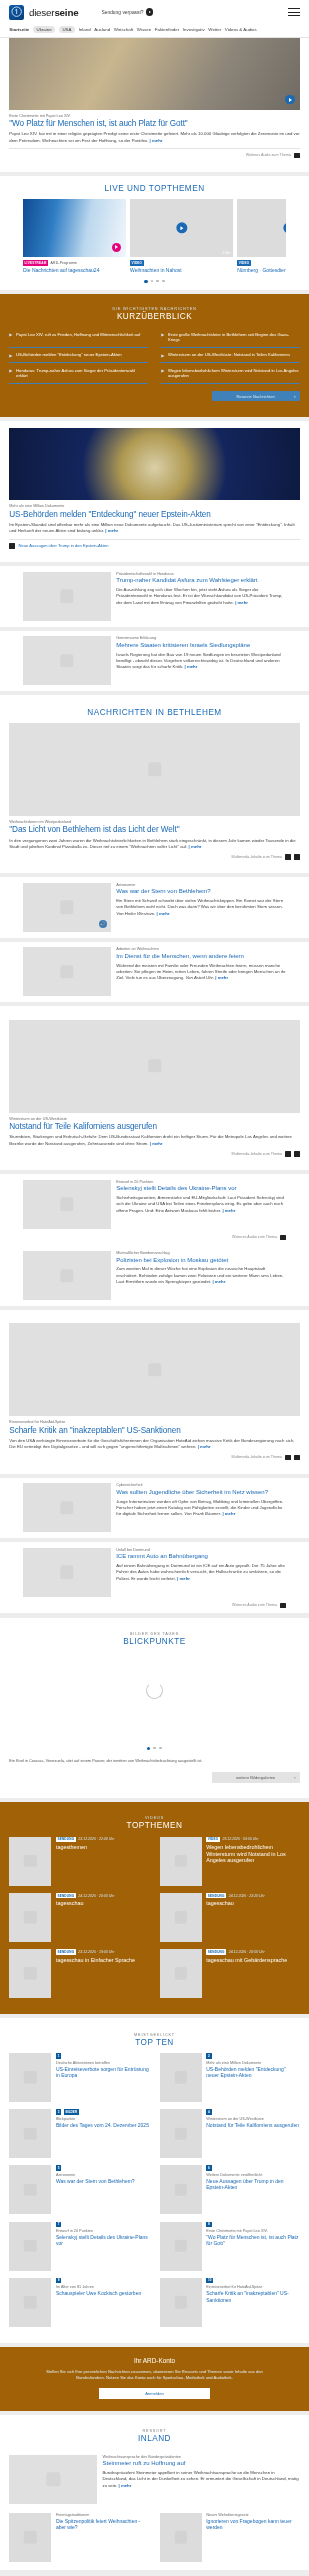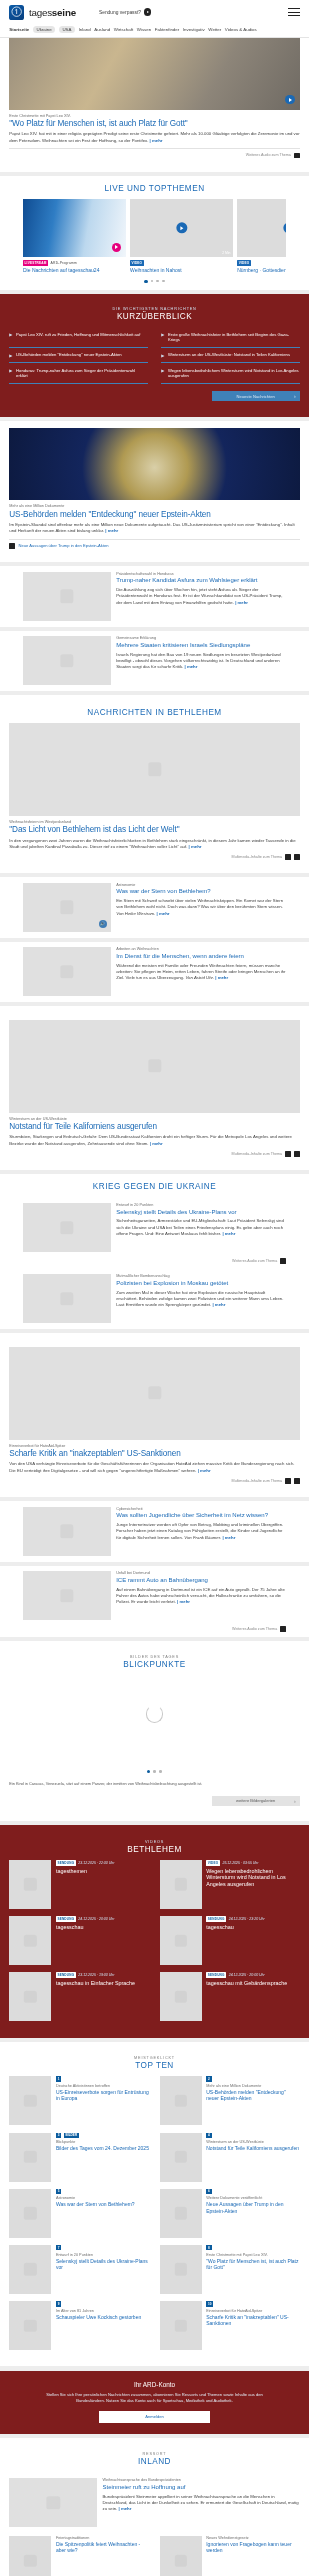--- a/index.html
+++ b/index.html
@@ -27,21 +27,21 @@
   .burger span { display:block; height:1px; background:#222; margin:2.1px 0; }
 
   .navbar { background:#fff; padding:1.5px 9.3px 4.1px; display:flex; align-items:center; gap:3.6px; white-space:nowrap; overflow:hidden; border-bottom:0.5px solid #e4e4e4;}
   .navbar a { font-size:4.4px; color:#3c3c3c; text-decoration:none; }
   .navbar a.active { font-weight:700; }
   .navbar a.pill { background:#e6e6e6; border-radius:4.6px; padding:1px 3.6px; }
 
   
   .block { background:#fff; margin-bottom:4.1px; padding:0 23px; }
   .block.pad { padding:7.2px 9.3px 8.2px; }
-  .block.blue { background:#7f1d1d; color:#fff; }
+  .block.blue { background:#a16207; color:#fff; }
   .imgph { background:#e0e0e0; position:relative; }
   .imgph.hero { height:72px; }
   .imgph:after{
     content:""; position:absolute; left:50%; top:50%; width:13.4px;height:13.4px;
     transform:translate(-50%,-50%); border-radius:2.6px;
     background:#d5d5d5;
   }
   .imgph.nologo:after{display:none;}
   .kicker { font-size:3.8px; color:#6e6e6e; margin:4.1px 0 1.5px; }
   h2.headline { font-size:8.2px; line-height:1.18; color:#1a69b5; font-weight:400; letter-spacing:-0.1px;}
@@ -124,21 +124,21 @@
 <div class="page">
 
   <div class="topbar">
     <div class="logo-mark">
       <svg viewBox="0 0 24 24" aria-hidden="true">
           <circle cx="12" cy="12" r="10" fill="none" stroke="#fff" stroke-width="1.6"></circle>
           <path d="M12 7v10M12 7l-3 2" stroke="#fff" stroke-width="1.6" fill="none"></path>
         </svg>
     </div>
     <div class="logo-word">
-      <span>tages</span><b>seine</b>
+      <span>dieser</span><b>seine</b>
     </div>
     <div class="sendung">
       <span>Sendung verpasst?</span>
       <span class="play-circle"></span>
     </div>
     <div class="burger">
       <span></span>
         <span></span>
         <span></span>
     </div>
@@ -349,21 +349,20 @@
       <span class="more">| mehr</span>
     </p>
     <div class="multimedia" style="padding-top:4.1px;">
       <span>Multimedia-Inhalte zum Thema</span>
       <span class="mm-ico"></span>
       <span class="mm-ico"></span>
     </div>
   </div>
 
   <div class="block">
-    <div class="sect-title" style="padding-top:8.2px;">KRIEG GEGEN DIE UKRAINE</div>
     <div id="ukraine-items">
   <div>
     <div class="row">
       <div class="imgph"></div>
       <div class="txt">
         <div class="kicker" style="margin-top:0;">Entwurf in 20 Punkten</div>
         <h3 class="headline">Selenskyj stellt Details des Ukraine-Plans vor</h3>
         <p class="teaser">Sicherheitsgarantien, Armeestärke und EU-Mitgliedschaft: Laut Präsident Selenskyj sind sich die Ukraine und USA bei Teilen eines Friedensplans einig. Es gebe aber auch noch offene Fragen. Und: Eine Antwort Moskaus fehlt bisher. <span class="more">| mehr</span></p>
       </div>
     </div>
@@ -440,21 +439,21 @@
       </div>
     <div class="caption">Ein Kind in Caracas, Venezuela, sitzt auf einem Panzer, der inmitten von Weihnachtsbeleuchtung ausgestellt ist.</div>
     <div class="btn-grey">
       <span>weitere Bildergalerien</span>
       <span class="chev">›</span>
     </div>
   </div>
 
   <div class="block blue pad">
     <div class="sect-over" style="margin-top:7.2px;">VIDEOS</div>
-    <div class="sect-title">BETHLEHEM</div>
+    <div class="sect-title">TOPTHEMEN</div>
     <div class="g2" style="padding-bottom:8.2px;" id="sendungen-grid">
   <div class="cell">
     <div class="thumb"></div>
     <div class="body">
       <div class="meta">
         <span class="tag" style="background:#fff;color:#0b5c9e;">SENDUNG</span>
         <span class="date">23.12.2025 · 22:30 Uhr</span>
       </div>
       <div class="stitle">tagesthemen</div>
     </div>

